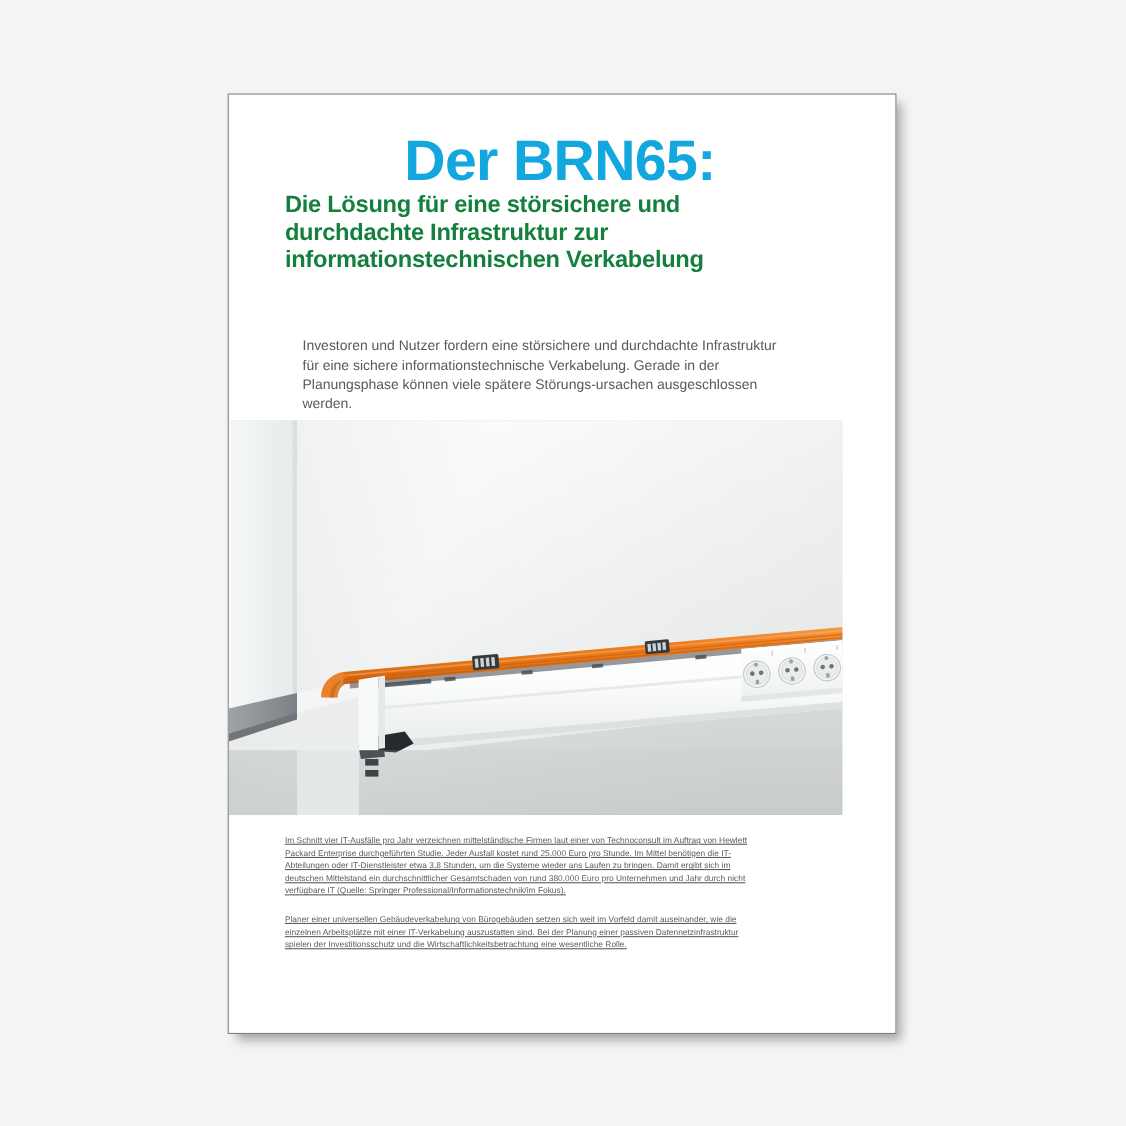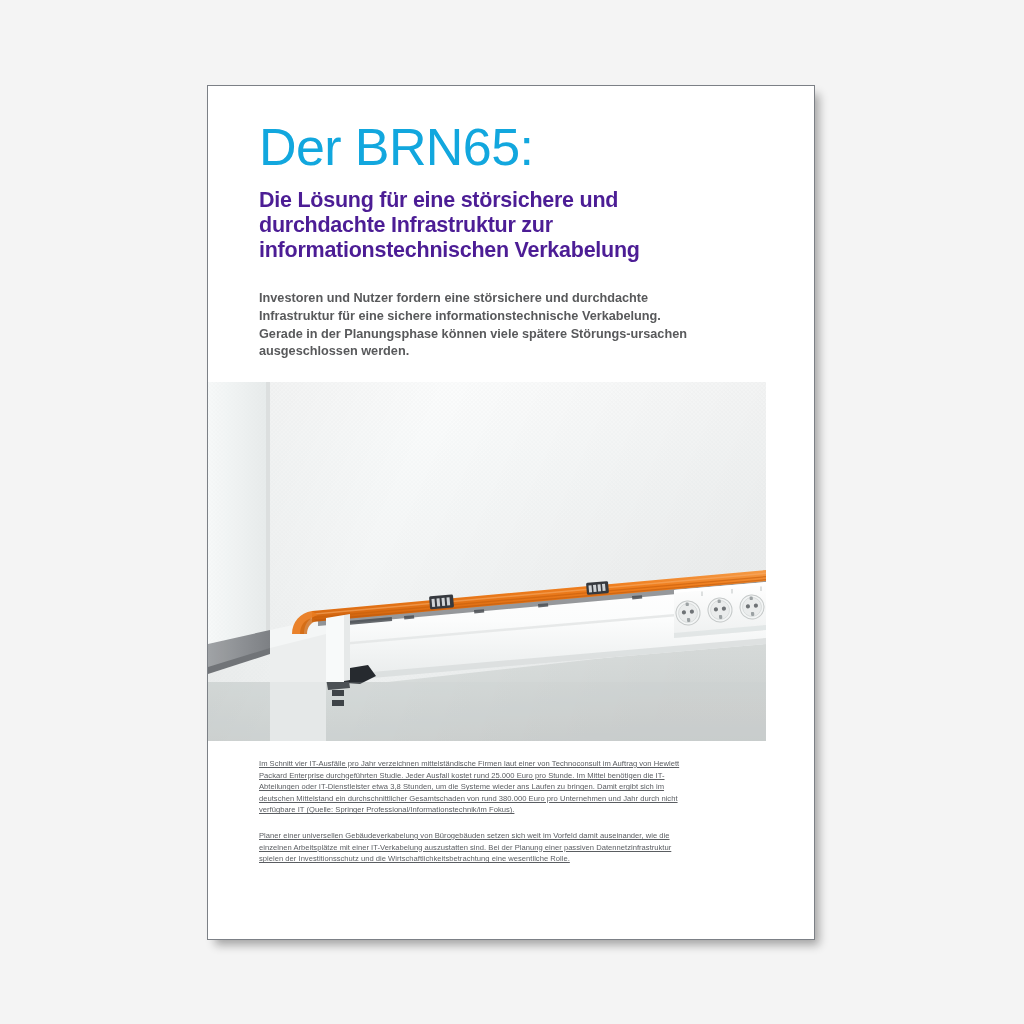--- a/index.html
+++ b/index.html
@@ -33,43 +33,43 @@
   #headline-block {
     position: absolute;
     left: 51px;
     top: 34px;
     width: 500px;
   }
   #doc-headline {
     margin: 0;
     font-size: 52px;
     line-height: 54px;
-    font-weight: normal;
+    font-weight: bold;
     letter-spacing: -0.6px;
     color: #12a7de;
+    text-align: center;
   }
   #doc-subheadline {
-    margin: 14px 0 0 0;
+    margin: 0 0 0 0;
     font-size: 21.5px;
     line-height: 25px;
     font-weight: bold;
     letter-spacing: -0.25px;
-    color: #4c1d95;
+    color: #15803d;
     max-width: 450px;
   }
   #doc-lede {
     position: absolute;
     left: 51px;
     top: 204px;
     width: 432px;
-    margin: 0;
+    margin: 16px;
     font-size: 12.7px;
     line-height: 17.8px;
     color: #58595b;
-    font-weight: bold;
   }
 
   
   #doc-photo {
     position: absolute;
     left: 0px;
     top: 296px;
     width: 558px;
     height: 359px;
     overflow: hidden;

